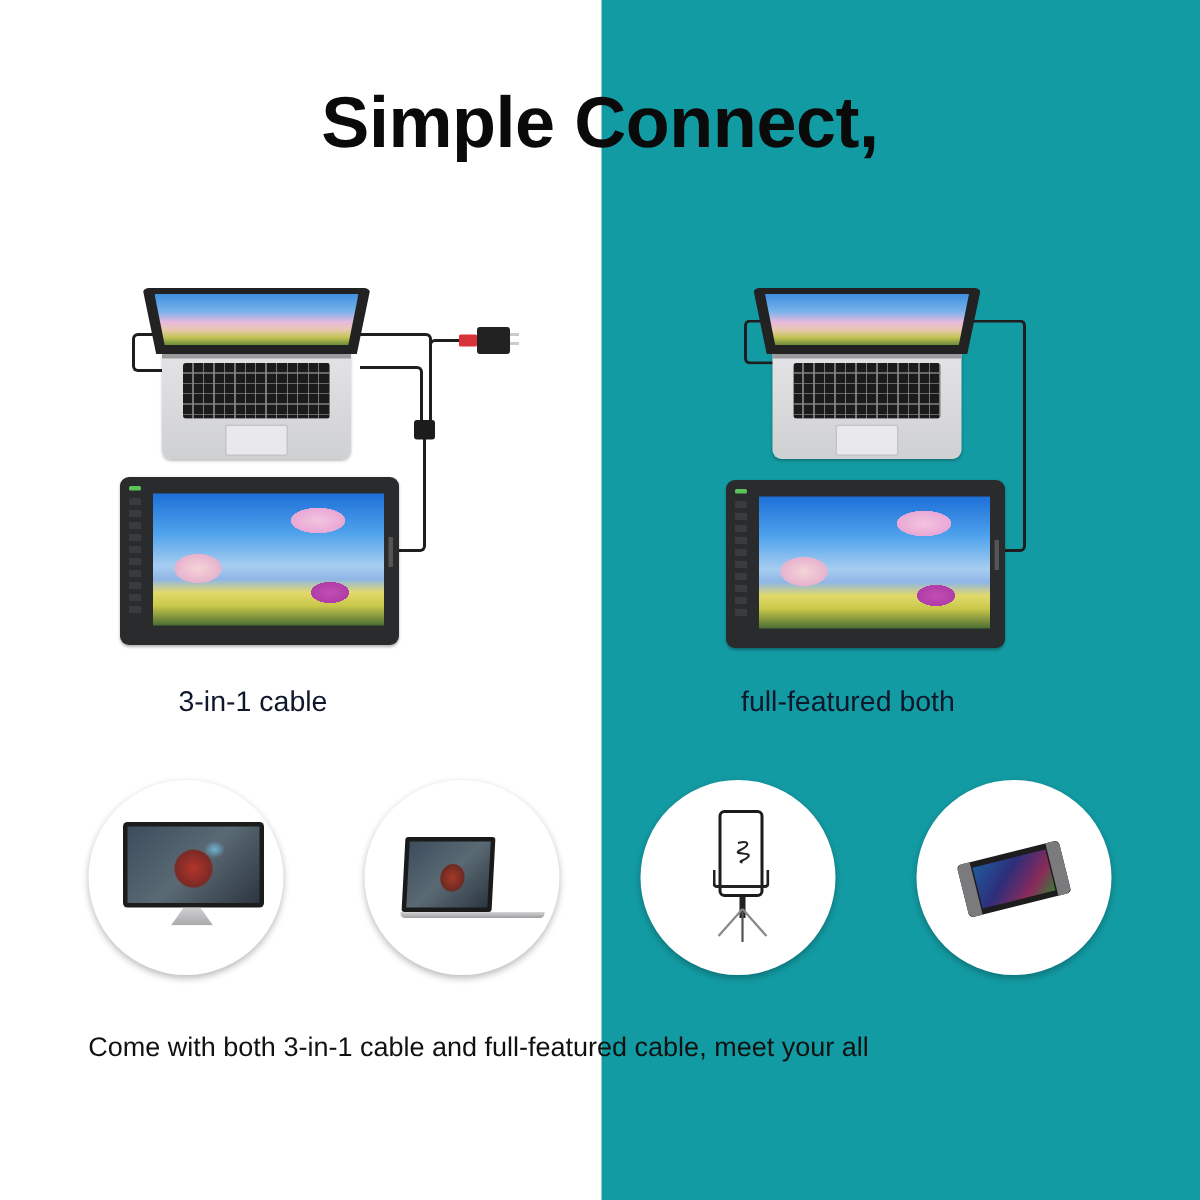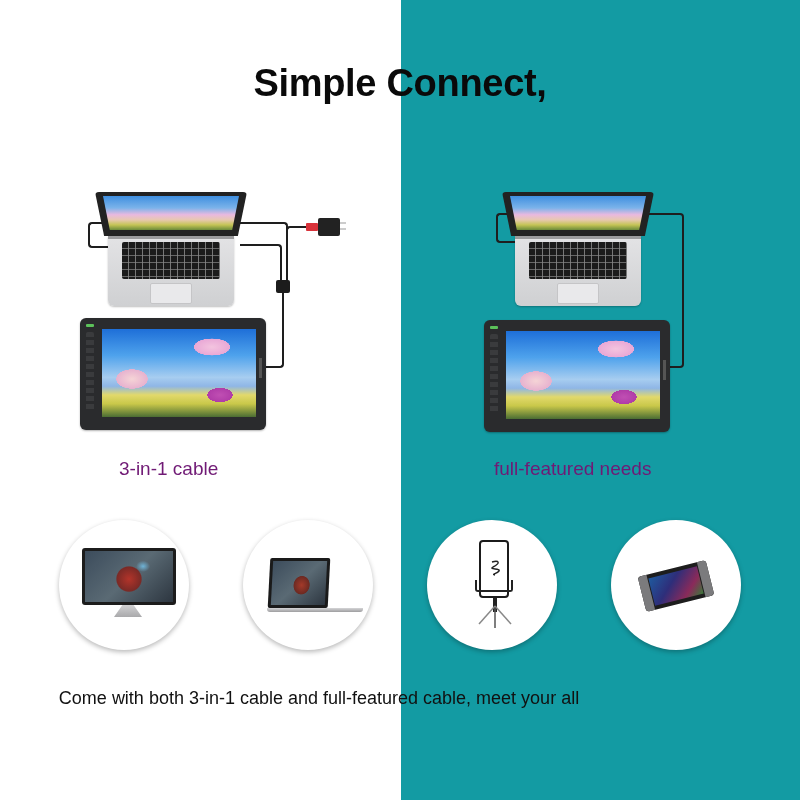--- a/index.html
+++ b/index.html
@@ -1,19 +1,19 @@
 <!DOCTYPE html>
 <html><head>
 <meta charset="utf-8">
 <style>
   * { margin: 0; padding: 0; box-sizing: border-box; }
   html, body { width: 800px; height: 800px; overflow: hidden; }
   body { position: relative; background: #ffffff; font-family: "Liberation Sans", "DejaVu Sans", sans-serif; }
   .teal-bg { position: absolute; left: 401px; top: 0; width: 399px; height: 800px; background: #139ba3; }
-  .title { position: absolute; left: 0; top: 60px; width: 800px; text-align: center; font-weight: bold; font-size: 38px; line-height: 46px; color: #0a0a0a; letter-spacing: -0.3px; }
+  .title { position: absolute; left: 0; top: 60px; width: 800px; text-align: center; font-weight: bold; font-size: 48px; line-height: 46px; color: #0a0a0a; letter-spacing: -0.3px; }
   .title div { white-space: nowrap; }
 
   
   .laptop { position: absolute; }
   .laptop .lid { position: absolute; left: 0; top: 0; width: 152px; height: 44px; background: #222; border-radius: 4px 4px 0 0; clip-path: polygon(0 0, 100% 0, 94% 100%, 6% 100%); }
   .laptop .lid .scr { position: absolute; left: 8px; top: 4px; right: 8px; bottom: 6px; clip-path: polygon(0 0, 100% 0, 95% 100%, 5% 100%);
      background: linear-gradient(180deg, #3f8fe0 0%, #7bb3ea 35%, #e9b9df 55%, #e8c8b0 70%, #c4c455 85%, #6b8a3a 100%); }
   .laptop .base { position: absolute; left: 13px; top: 44px; width: 126px; height: 70px; background: linear-gradient(180deg,#e3e3e5,#cfd0d2); border-radius: 0 0 6px 6px; box-shadow: 0 1px 2px rgba(0,0,0,0.25); }
   .laptop .kbd { position: absolute; left: 14px; top: 6px; width: 98px; height: 37px; background: repeating-linear-gradient(90deg, #1b1b1b 0 6px, #777 6px 7px), #1b1b1b; border-radius: 2px; }
   .laptop .kbd::after { content: ""; position: absolute; left: 0; top: 0; right: 0; bottom: 0; background: repeating-linear-gradient(180deg, transparent 0 6px, #888 6px 7px); opacity: 0.7; }
@@ -33,21 +33,21 @@
   .tablet .brand { position: absolute; right: 4px; top: 40px; width: 3px; height: 20px; background: #555; }
 
   
   .cable { position: absolute; border-color: #1e1e1e; border-style: solid; border-width: 0; }
 
   .adapter { position: absolute; left: 318px; top: 218px; width: 22px; height: 18px; background: #222; border-radius: 2px; }
   .adapter::after { content: ""; position: absolute; right: -6px; top: 4px; width: 6px; height: 2px; background: #ccc; box-shadow: 0 6px 0 #ccc; }
   .adapter-red { position: absolute; left: 306px; top: 223px; width: 12px; height: 8px; background: #d8323a; border-radius: 1px; }
   .splitter { position: absolute; left: 276px; top: 280px; width: 14px; height: 13px; background: #1c1c1c; border-radius: 2px; }
 
-  .caption { position: absolute; top: 458px; font-size: 19px; color: #701a75; white-space: nowrap; }
+  .caption { position: absolute; top: 458px; font-size: 19px; color: #0f172a; white-space: nowrap; }
 
   
   .circle { position: absolute; width: 130px; height: 130px; border-radius: 50%; background: #fff; box-shadow: 0 2px 5px rgba(0,0,0,0.28); overflow: hidden; }
   .monitor-scr { position: absolute; left: 23px; top: 28px; width: 94px; height: 57px; background: #1c1c1c; border-radius: 3px; }
   .monitor-scr::before { content: ""; position: absolute; left: 3px; top: 3px; right: 3px; bottom: 3px;
      background: radial-gradient(ellipse 22px 22px at 50% 55%, #b3342a 0%, #7a2a26 55%, transparent 60%),
                  radial-gradient(ellipse 10px 8px at 66% 30%, #6fb3d6 0%, transparent 70%),
                  linear-gradient(135deg, #3c4c5c, #5a6a74 50%, #2d3640); }
   .monitor-stand { position: absolute; left: 55px; top: 85px; width: 28px; height: 12px; background: linear-gradient(180deg,#d0d0d2,#a9a9ab); clip-path: polygon(30% 0,70% 0,100% 100%,0 100%); }
   .laptop2-scr { position: absolute; left: 26px; top: 38px; width: 60px; height: 50px; background: #1a1a1a; border-radius: 2px; transform: skewX(-3deg); }
@@ -122,21 +122,21 @@
     <div class="hinge"></div>
   </div>
 
   <div class="tablet" style="left:484px;top:320px;">
     <div class="led"></div>
       <div class="keys"></div>
       <div class="scr"></div>
       <div class="brand"></div>
   </div>
 
-  <div class="caption" style="left:494px;">full-featured needs</div>
+  <div class="caption" style="left:494px;">full-featured both</div>
 </div>
 
 <div class="circle" style="left:59px;top:520px;">
   <div>
     <div class="monitor-scr"></div>
     <div class="monitor-stand"></div>
   </div>
 </div>
 
 <div class="circle" style="left:243px;top:520px;">

